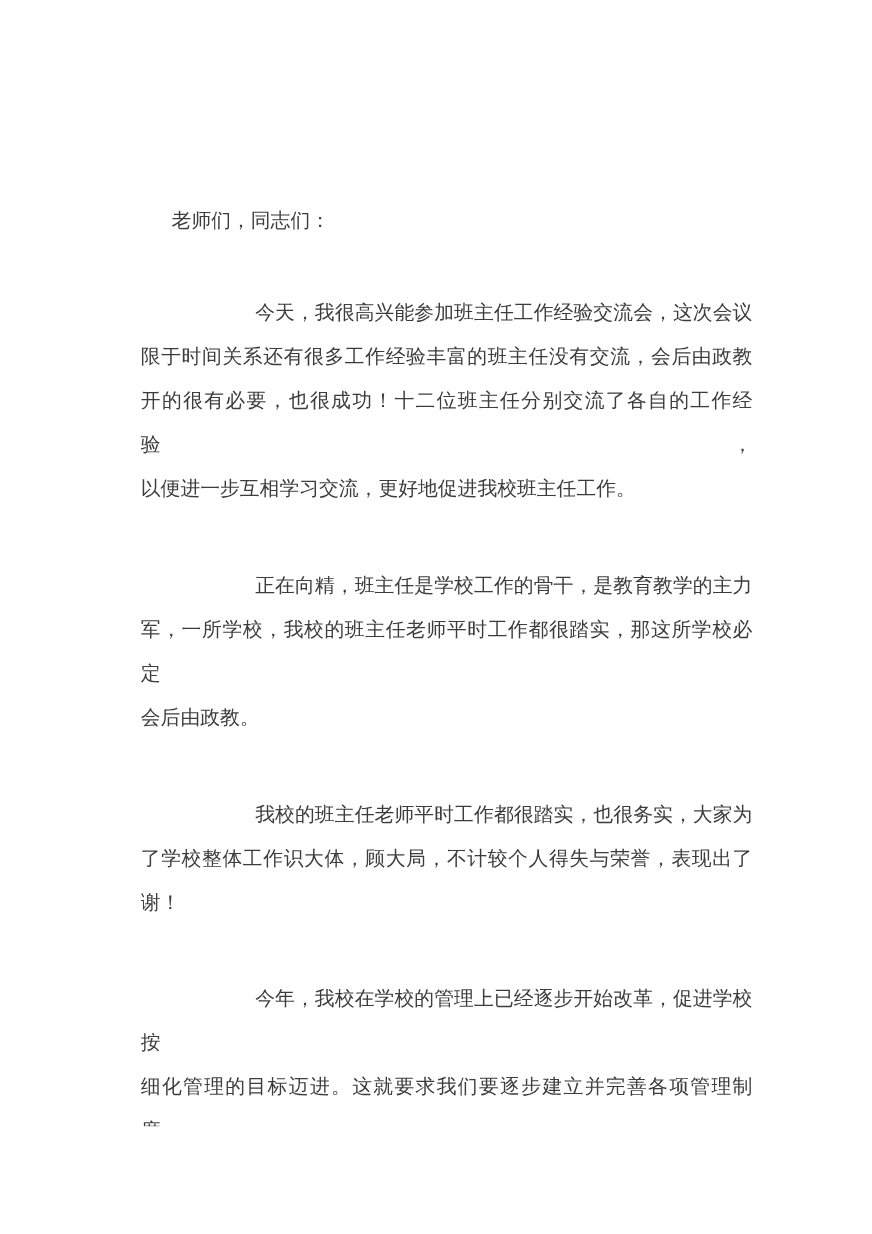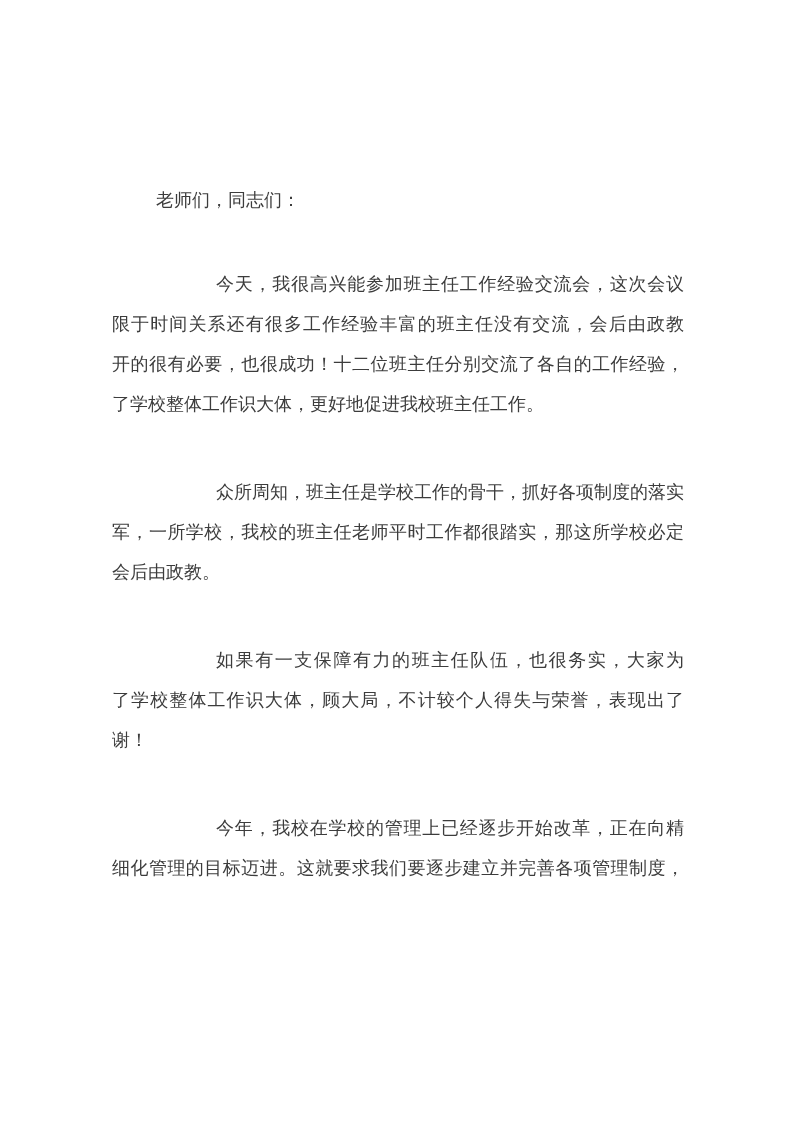--- a/index.html
+++ b/index.html
@@ -25,53 +25,54 @@
     text-indent: 44px;
   }
   .para {
     margin: 0 0 48px 0;
   }
   .para:last-child {
     margin-bottom: 0;
   }
   .line {
     line-height: 40px;
+    margin-left: 16px;
   }
   .line.fill {
     text-align: justify;
     text-align-last: justify;
   }
   .line.first {
     text-indent: 104px;
   }
 </style>
 </head>
 <body>
 
 <div class="page">
 
   <p class="salutation">老师们，同志们：</p>
 
   <div class="para">
     <div class="line first fill">今天，我很高兴能参加班主任工作经验交流会，这次会议</div>
     <div class="line fill">限于时间关系还有很多工作经验丰富的班主任没有交流，会后由政教</div>
     <div class="line fill">开的很有必要，也很成功！十二位班主任分别交流了各自的工作经验，</div>
-    <div class="line">了学校整体工作识大体，更好地促进我校班主任工作。</div>
+    <div class="line">以便进一步互相学习交流，更好地促进我校班主任工作。</div>
   </div>
 
   <div class="para">
-    <div class="line first fill">众所周知，班主任是学校工作的骨干，抓好各项制度的落实</div>
+    <div class="line first fill">正在向精，班主任是学校工作的骨干，是教育教学的主力</div>
     <div class="line fill">军，一所学校，我校的班主任老师平时工作都很踏实，那这所学校必定</div>
     <div class="line">会后由政教。</div>
   </div>
 
   <div class="para">
-    <div class="line first fill">如果有一支保障有力的班主任队伍，也很务实，大家为</div>
+    <div class="line first fill">我校的班主任老师平时工作都很踏实，也很务实，大家为</div>
     <div class="line fill">了学校整体工作识大体，顾大局，不计较个人得失与荣誉，表现出了</div>
     <div class="line">谢！</div>
   </div>
 
   <div class="para">
-    <div class="line first fill">今年，我校在学校的管理上已经逐步开始改革，正在向精</div>
+    <div class="line first fill">今年，我校在学校的管理上已经逐步开始改革，促进学校按</div>
     <div class="line fill">细化管理的目标迈进。这就要求我们要逐步建立并完善各项管理制度，</div>
   </div>
 
 </div>
 
 </body></html>

